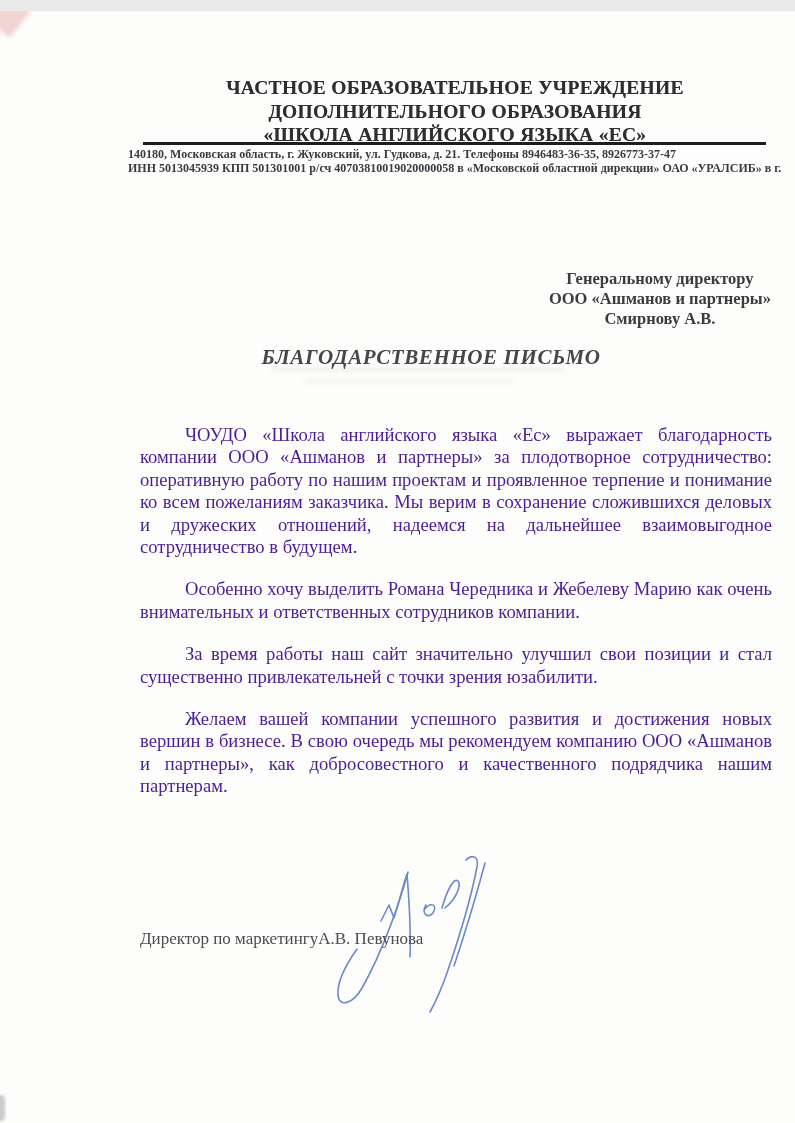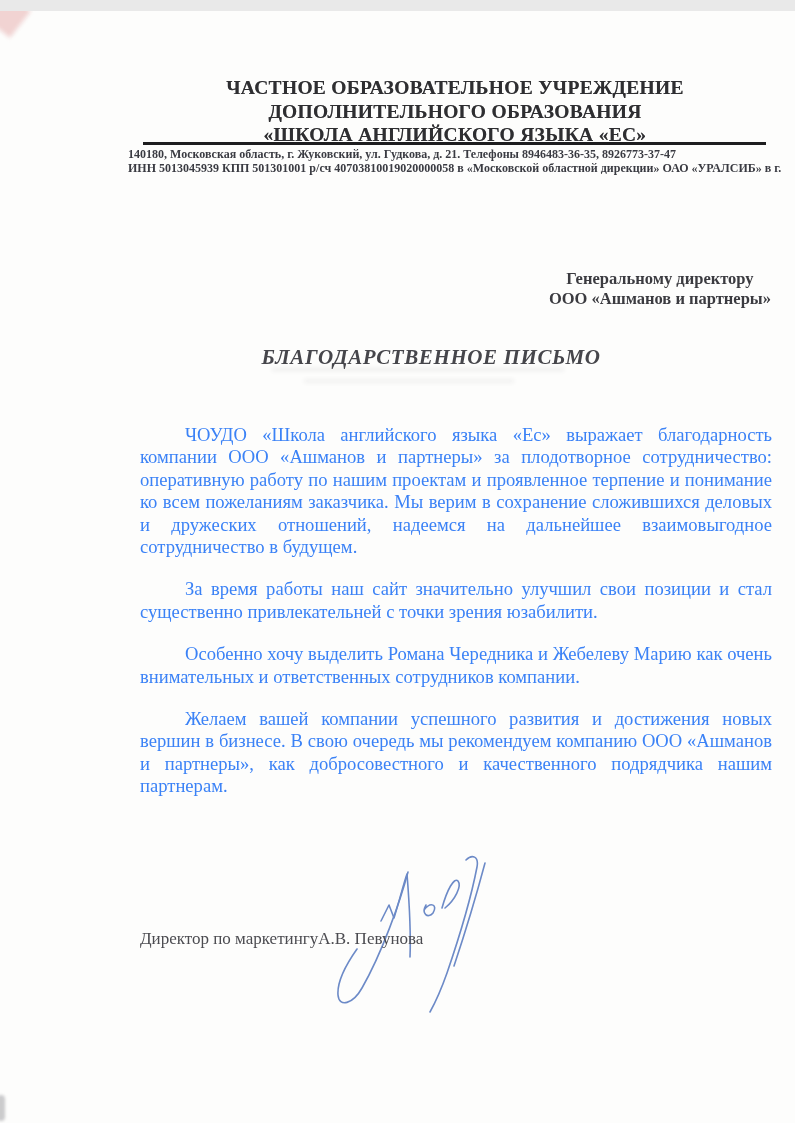--- a/index.html
+++ b/index.html
@@ -70,21 +70,21 @@
     font-size:21px;line-height:24px;
     letter-spacing:.6px;
     color:#46464b;
   }
 
   
   .body{
     position:absolute;top:413px;left:140px;width:632px;
     font-size:18.6px;line-height:22.4px;
     text-align:justify;
-    color:#3b82f6;
+    color:#4c1d95;
   }
   .body p{margin:0 0 20px 0;text-indent:45px;}
 
   
   .signature-svg{position:absolute;left:326px;top:836px;opacity:.9;}
   .sign-row{
     position:absolute;top:918px;left:140px;width:537px;
     display:flex;align-items:flex-start;
     font-size:17px;line-height:20px;
     color:#4b4b50;
@@ -107,33 +107,34 @@
   <div class="rule"></div>
 
   <div class="contacts">
     <div>140180, Московская область, г. Жуковский, ул. Гудкова, д. 21. Телефоны 8946483-36-35, 8926773-37-47</div>
     <div>ИНН 5013045939 КПП 501301001 р/сч 40703810019020000058 в «Московской областной дирекции» ОАО «УРАЛСИБ» в г.</div>
   </div>
 
   <div class="recipient">
     <div>Генеральному директору</div>
     <div>ООО «Ашманов и партнеры»</div>
+    <div>Смирнову А.В.</div>
   </div>
 
   <div class="ghost-artifact">
     <div class="g1"></div>
     <div class="g2"></div>
   </div>
 
   <h1 class="title">БЛАГОДАРСТВЕННОЕ ПИСЬМО</h1>
 
   <main class="body">
     <p>ЧОУДО «Школа английского языка «Ес» выражает благодарность компании ООО «Ашманов и партнеры» за плодотворное сотрудничество: оперативную работу по нашим проектам и проявленное терпение и понимание ко всем пожеланиям заказчика. Мы верим в сохранение сложившихся деловых и дружеских отношений, надеемся на дальнейшее взаимовыгодное сотрудничество в будущем.</p>
+    <p>Особенно хочу выделить Романа Чередника и Жебелеву Марию как очень внимательных и ответственных сотрудников компании.</p>
     <p>За время работы наш сайт значительно улучшил свои позиции и стал существенно привлекательней с точки зрения юзабилити.</p>
-    <p>Особенно хочу выделить Романа Чередника и Жебелеву Марию как очень внимательных и ответственных сотрудников компании.</p>
     <p>Желаем вашей компании успешного развития и достижения новых вершин в бизнесе. В свою очередь мы рекомендуем компанию ООО «Ашманов и партнеры», как добросовестного и качественного подрядчика нашим партнерам.</p>
   </main>
 
   <svg class="signature-svg" width="182" height="172" viewBox="0 0 182 172">
     <g fill="none" stroke-width="1.6" stroke-linecap="round" stroke-linejoin="round" stroke="#5d7ec2">
       <path d="M 82 25 C 74 55, 56 106, 36 141 C 27 157, 13 161, 12 148 C 11 135, 19 119, 31 102"></path>
       <path d="M 55 74 L 63 58 L 68 71 C 73 55, 78 35, 81 27 C 83 52, 85 86, 84 110"></path>
       <path d="M 98 63 C 105 54, 112 58, 107 66 C 102 72, 95 67, 100 58"></path>
       <path d="M 116 61 C 121 43, 128 30, 132 34 C 136 39, 129 53, 119 61"></path>
       <path d="M 140 13 C 146 7, 153 9, 151 20 C 146 46, 133 91, 121 126 C 115 143, 109 156, 104 165"></path>

